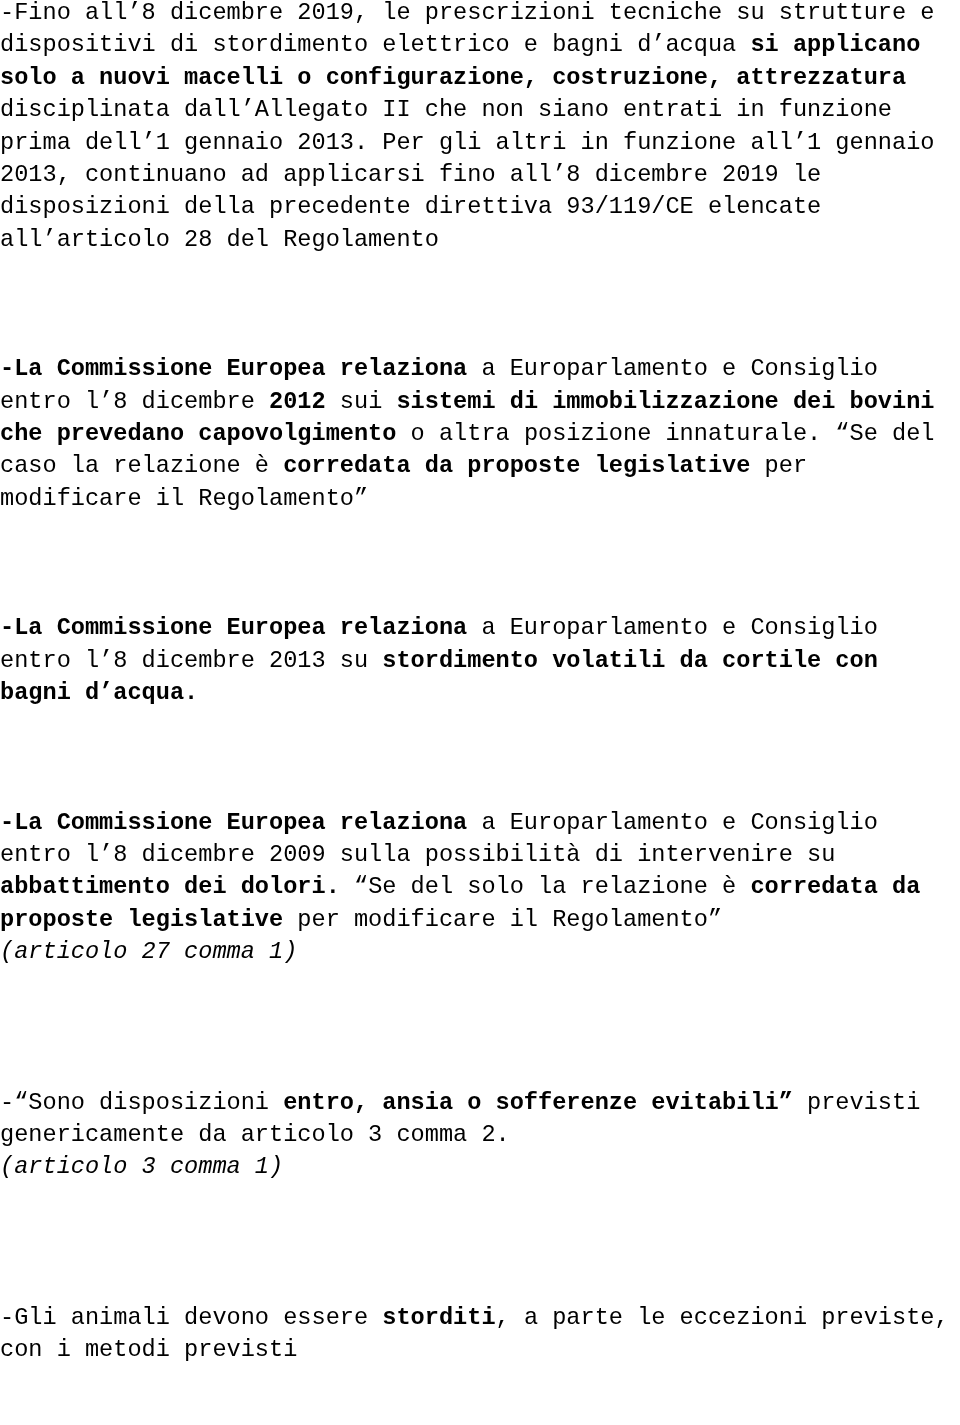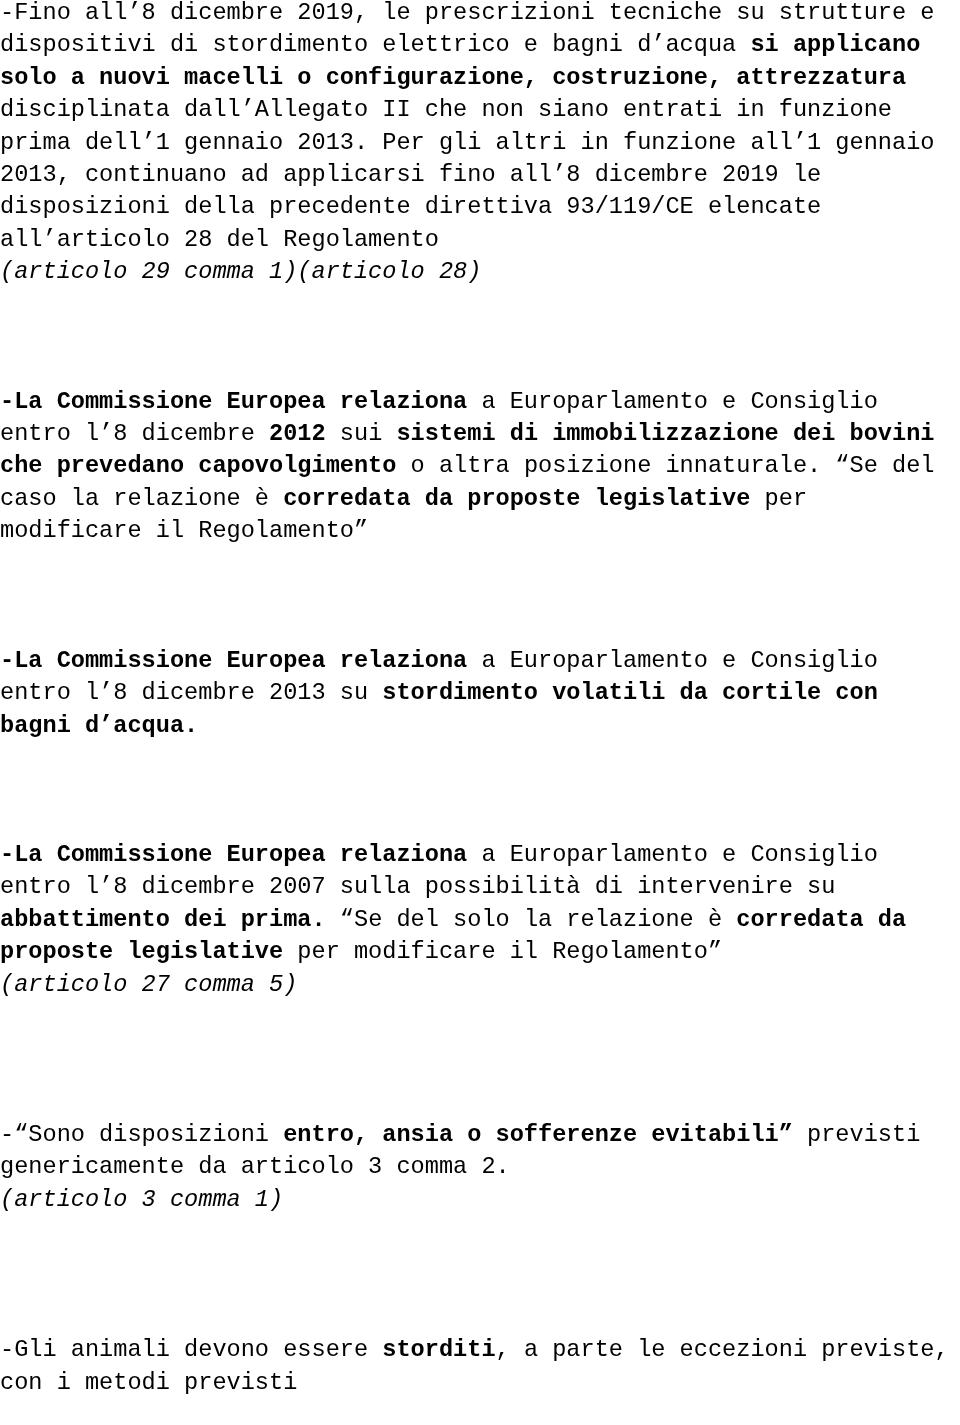--- a/index.html
+++ b/index.html
@@ -63,37 +63,36 @@
   .gap-4  { height: 118px; }
 </style>
 </head>
 <body style="background: rgb(255, 255, 255); color: rgb(0, 0, 0);">
 
 <div class="page">
   <div class="doc-body">
 
     <p class="para"><span>-Fino all’8 dicembre 2019, le prescrizioni tecniche su strutture e dispositivi di stordimento elettrico e bagni d’acqua </span><span class="b">si applicano solo a nuovi macelli o configurazione, costruzione, attrezzatura</span><span> disciplinata dall’Allegato II che non siano entrati in funzione prima dell’1 gennaio 2013. Per gli altri in funzione all’1 gennaio 2013, continuano ad applicarsi fino all’8 dicembre 2019 le disposizioni della precedente direttiva 93/119/CE elencate all’articolo 28 del Regolamento</span></p>
     <div class="gap-0"></div>
-    <p class="cite">(articolo 29 comma 1)(articolo 28)</p>
 
     <div class="gap-3"></div>
 
     <p class="para"><span class="b">-La Commissione Europea relaziona</span><span> a Europarlamento e Consiglio entro l’8 dicembre </span><span class="b">2012</span><span> sui </span><span class="b">sistemi di immobilizzazione dei bovini che prevedano capovolgimento</span><span> o altra posizione innaturale. “Se del caso la relazione è </span><span class="b">corredata da proposte legislative</span><span> per modificare il Regolamento”</span></p>
     <div class="gap-0"></div>
 
     <div class="gap-3"></div>
 
     <p class="para"><span class="b">-La Commissione Europea relaziona</span><span> a Europarlamento e Consiglio entro l’8 dicembre 2013 su </span><span class="b">stordimento volatili da cortile con bagni d’acqua.</span></p>
     <div class="gap-0"></div>
 
     <div class="gap-3"></div>
 
-    <p class="para"><span class="b">-La Commissione Europea relaziona</span><span> a Europarlamento e Consiglio entro l’8 dicembre 2007 sulla possibilità di intervenire su </span><span class="b">abbattimento dei prima.</span><span> “Se del solo la relazione è </span><span class="b">corredata da proposte legislative</span><span> per modificare il Regolamento”</span></p>
+    <p class="para"><span class="b">-La Commissione Europea relaziona</span><span> a Europarlamento e Consiglio entro l’8 dicembre 2009 sulla possibilità di intervenire su </span><span class="b">abbattimento dei dolori.</span><span> “Se del solo la relazione è </span><span class="b">corredata da proposte legislative</span><span> per modificare il Regolamento”</span></p>
     <div class="gap-0"></div>
-    <p class="cite">(articolo 27 comma 5)</p>
+    <p class="cite">(articolo 27 comma 1)</p>
 
     <div class="gap-4"></div>
 
     <p class="para"><span>-“Sono disposizioni </span><span class="b">entro, ansia o sofferenze evitabili”</span><span> previsti genericamente da articolo 3 comma 2.</span></p>
     <div class="gap-0"></div>
     <p class="cite">(articolo 3 comma 1)</p>
 
     <div class="gap-4"></div>
 
     <p class="para"><span>-Gli animali devono essere </span><span class="b">storditi</span><span>, a parte le eccezioni previste, con i metodi previsti </span></p>

